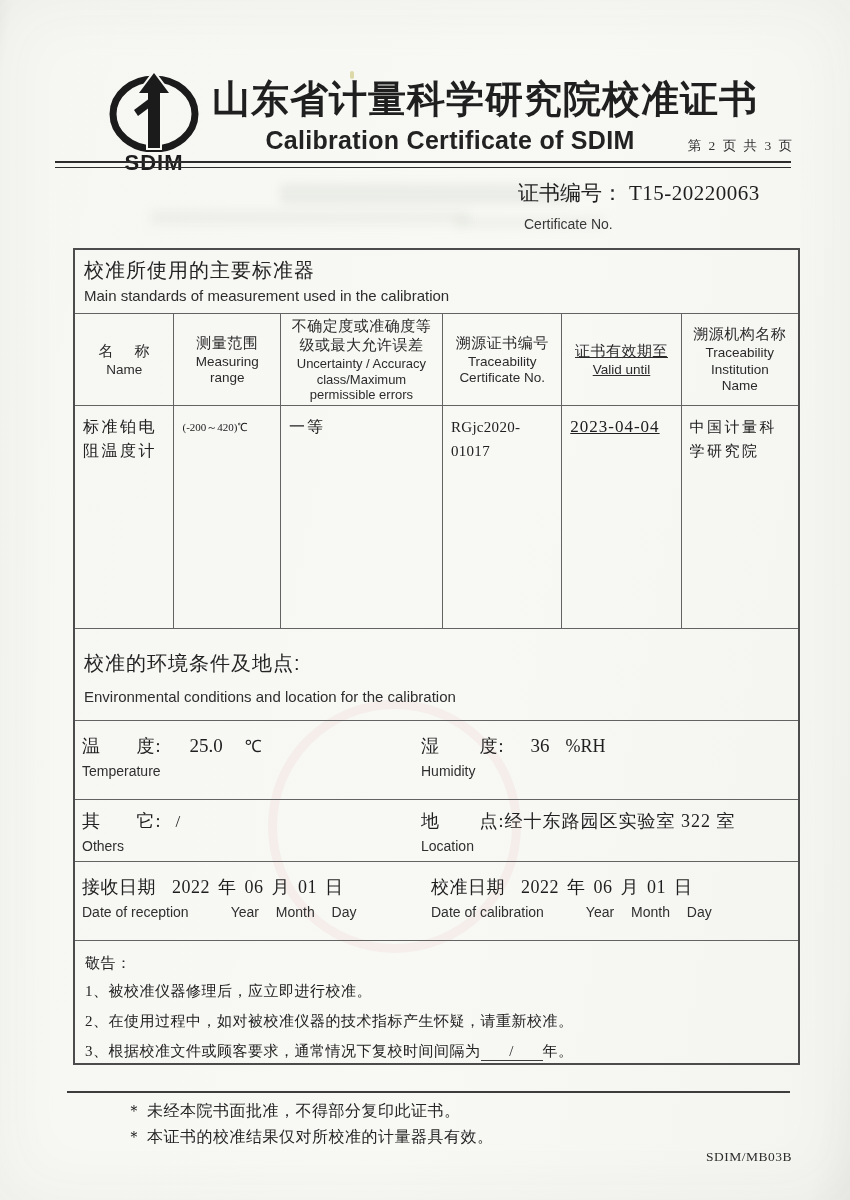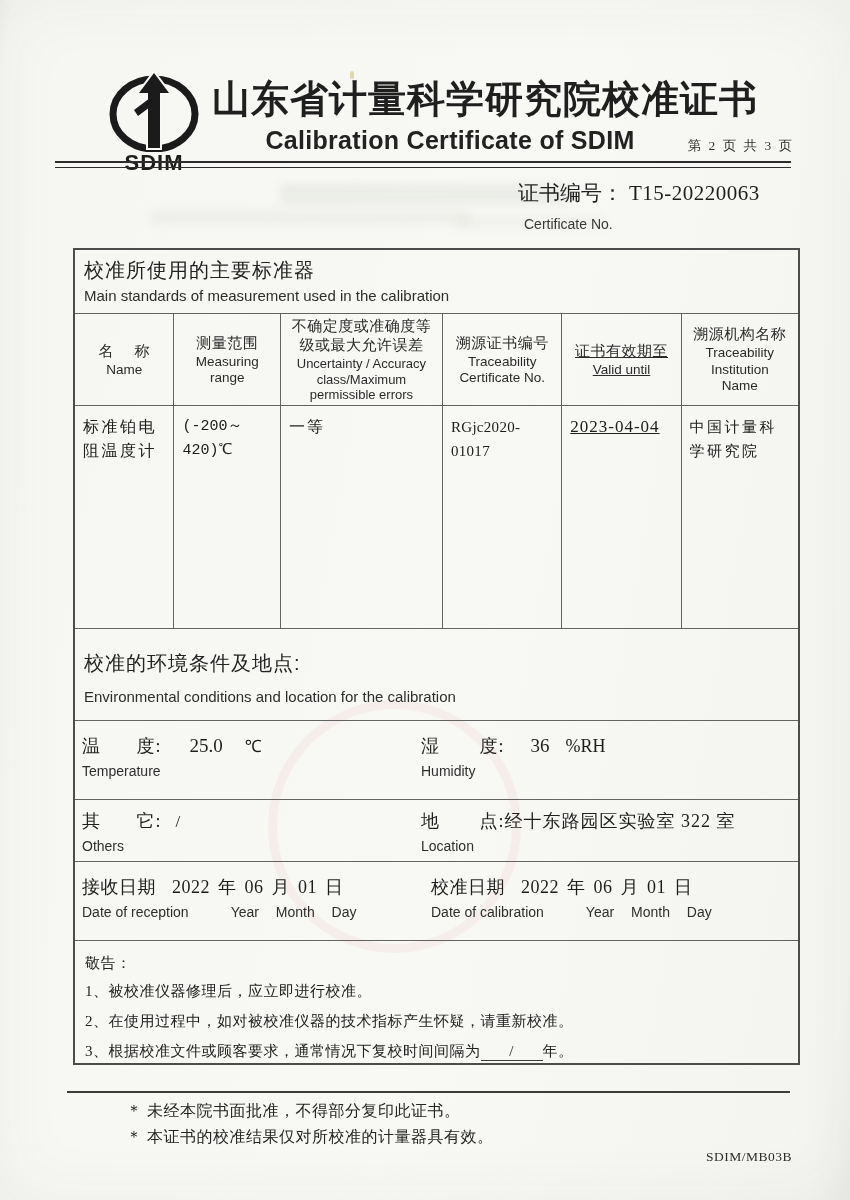--- a/index.html
+++ b/index.html
@@ -50,21 +50,21 @@
   .cell.last{border-right:none;}
   .w1{width:100px;} .w2{width:107px;} .w3{width:163px;} .w4{width:120px;} .w5{width:120px;text-decoration:underline;} .w6{width:117px;}
   .hcell{display:flex;flex-direction:column;justify-content:center;align-items:center;text-align:center;padding:2px 4px;font-family:"Liberation Sans", sans-serif;color:#2b2b2b;}
   .hcell .cn{font-size:15px;line-height:19px;letter-spacing:0.5px;}
   .hcell .en{font-size:13.5px;line-height:16.5px;margin-top:2px;}
   .c1 .cn{word-spacing:16px;}
   .c3 .en{font-size:13px;line-height:15.5px;}
   .c6 .en{max-width:92px;}
   .dcell{padding:9px 4px 0 8px;font-size:16px;line-height:24px;color:#202020;}
   .d-name{letter-spacing:2.5px;padding-right:6px;}
-  .d-range{font-size:15px;letter-spacing:0;font-family:Liberation Mono, monospace;}
+  .d-range{font-size:11px;letter-spacing:0;}
   .d-unc{letter-spacing:2px;}
   .d-trace{font-size:15px;letter-spacing:0.3px;}
   .d-valid{font-size:17px;letter-spacing:1px;}
   .d-inst{font-size:15px;letter-spacing:2.5px;padding-right:10px;}
 
   
   .erow{display:flex;}
   .r-temp{height:80px;} .r-other{height:62px;} .r-date{height:80px;}
   .ecol-l{width:346px;padding-left:7px;box-sizing:border-box;}
   .ecol-l.wide{width:356px;}

